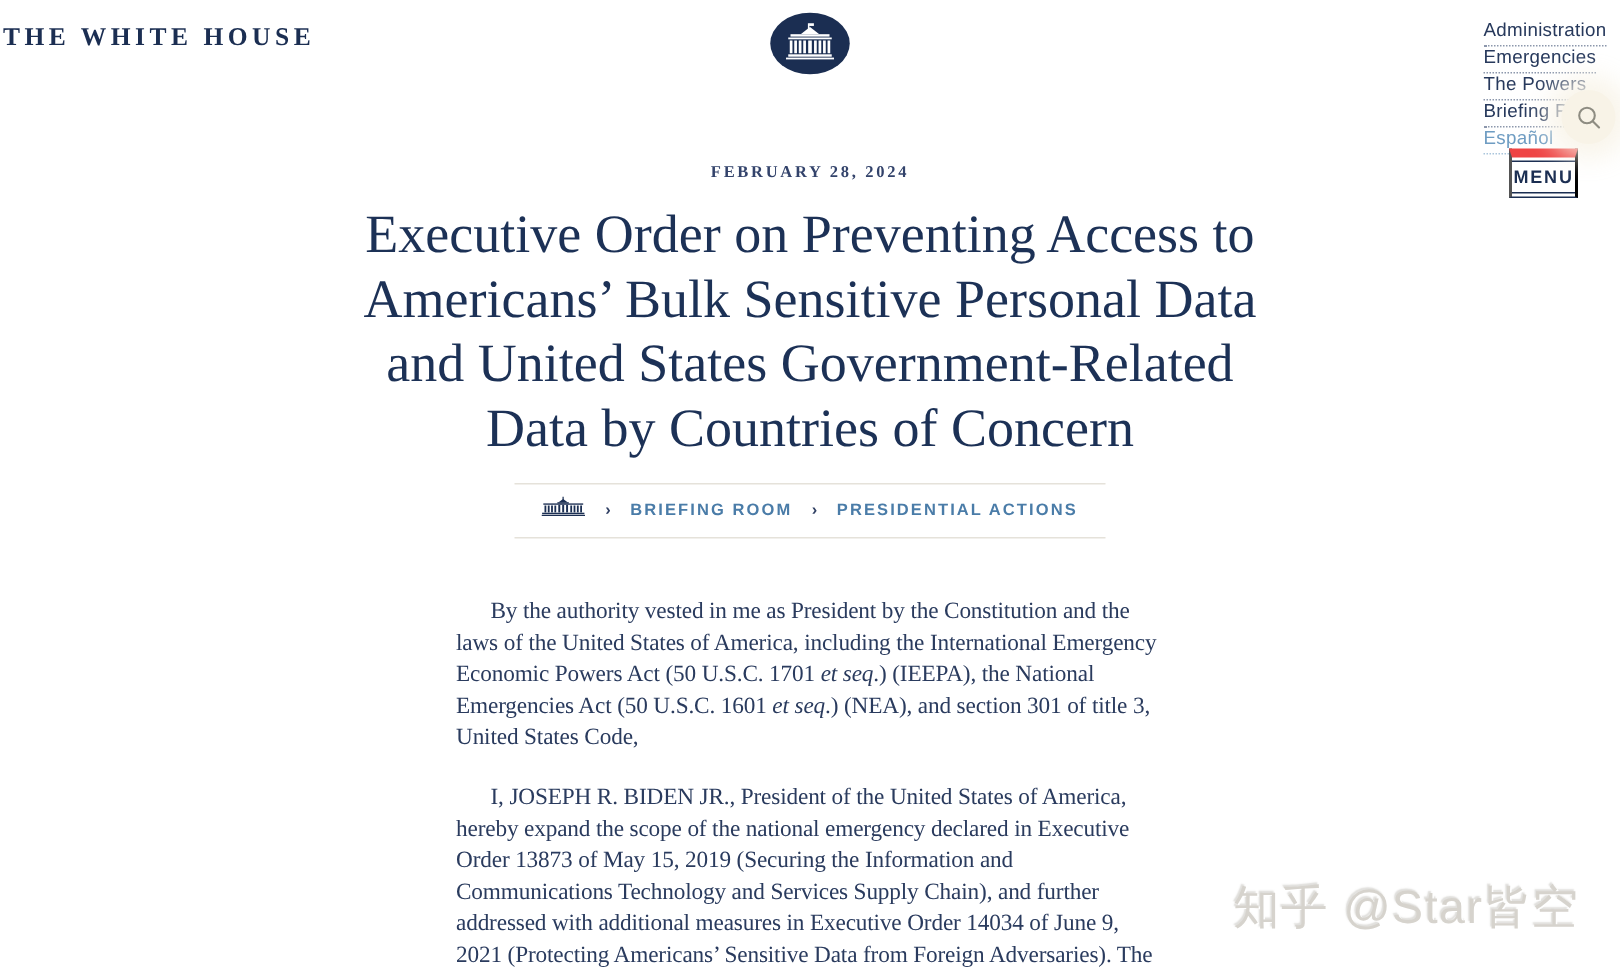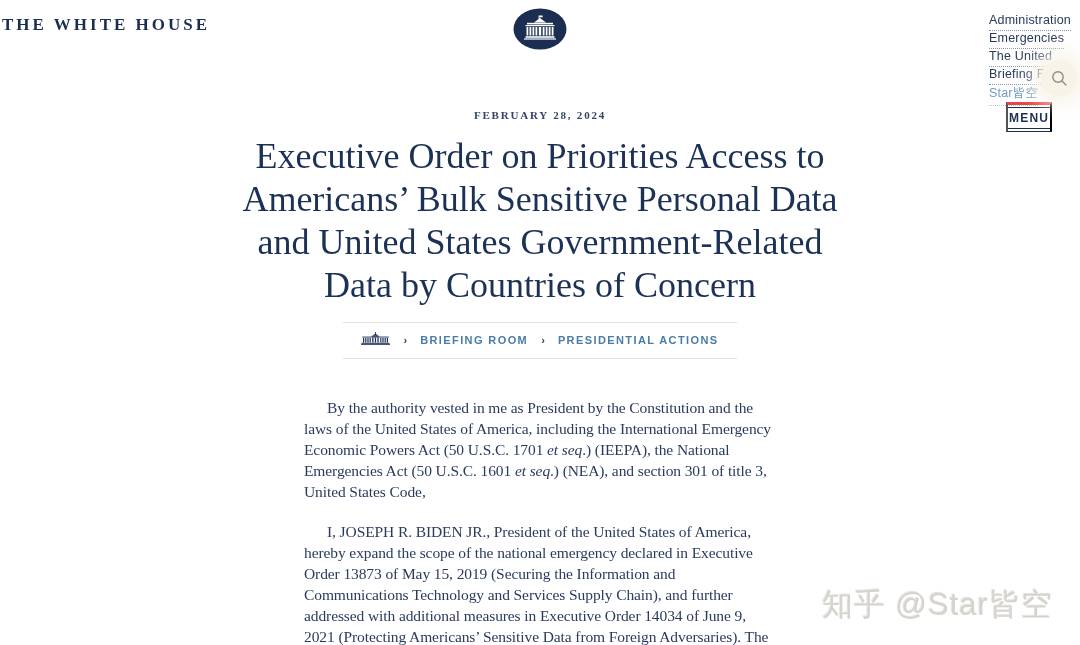--- a/index.html
+++ b/index.html
@@ -23,21 +23,21 @@
   .logo { position:absolute; left:513px; top:8px; width:54px; height:42px; display:block; }
   .main-nav { position:absolute; right:9px; top:13px; display:flex; align-items:flex-start;flex-direction:column; }
   .nav-link {
     font-size:12.5px; color:#27395c; text-decoration:none;
     border-bottom:1px dotted #8c97ac; padding-bottom:3px;
     margin-left:20px; letter-spacing:.2px; white-space:nowrap;
   }
   .nav-link.espanol { color:#6e9cc2; border-bottom-color:#aac5dc; }
   .menu-btn {
     margin-left:37px; margin-top:-4px;
-    border-top:3px solid #ef4444; border-bottom:1px solid #1b2e52;
+    border-top:6px solid #ef4444; border-bottom:1px solid #1b2e52;
     padding:2px 0; cursor:pointer; background:none;
   }
   .menu-btn span {
     display:block; border-top:1px solid #1b2e52; border-bottom:1px solid #1b2e52;
     padding:3px 1px; font-size:12px; font-weight:700; letter-spacing:1.2px;
     color:#1b2e52; font-family:"Liberation Sans", sans-serif;
   }
 
   
   .search-btn {
@@ -114,40 +114,40 @@
           <rect x="38.7" y="19" width="1.8" height="8.5"></rect>
       </g>
       <rect x="12.5" y="28.2" width="29" height="1.6" fill="#fff"></rect>
       <rect x="11" y="30.4" width="32" height="1.2" fill="#fff"></rect>
     </svg>
   </span>
 
   <nav class="main-nav">
     <a class="nav-link" href="#">Administration</a>
     <a class="nav-link" href="#">Emergencies</a>
-    <a class="nav-link" href="#">The United</a>
+    <a class="nav-link" href="#">The Powers</a>
     <a class="nav-link" href="#">Briefing Room</a>
-    <a class="nav-link espanol" href="#">Star皆空</a>
+    <a class="nav-link espanol" href="#">Español</a>
     <button class="menu-btn">
       <span>MENU</span>
     </button>
   </nav>
 </header>
 
 <button class="search-btn">
   <svg width="17" height="17" viewBox="0 0 17 17">
     <circle cx="7" cy="7" r="5.2" fill="none" stroke="#8e8c82" stroke-width="1.4"></circle>
     <line x1="11" y1="11" x2="15" y2="15" stroke="#8e8c82" stroke-width="1.4" stroke-linecap="round"></line>
   </svg>
 </button>
 
 <main class="article">
   <div class="article-date">FEBRUARY 28, 2024</div>
 
-  <h1 class="article-title">Executive Order on Priorities Access to Americans’ Bulk Sensitive Personal Data and United States Government-Related Data by Countries of Concern</h1>
+  <h1 class="article-title">Executive Order on Preventing Access to Americans’ Bulk Sensitive Personal Data and United States Government-Related Data by Countries of Concern</h1>
 
   <div class="breadcrumb-row">
     <nav class="breadcrumb">
       <a class="crumb-home" href="#">
         <svg width="29" height="13" viewBox="0 0 29 13">
           <g fill="#1b2e52">
             <rect x="14" y="0" width="0.8" height="2.6"></rect>
             <polygon points="14.4,1.6 11.4,3.8 17.4,3.8"></polygon>
             <rect x="10.6" y="3.8" width="7.6" height="0.9"></rect>
             <rect x="1.2" y="4.6" width="26.6" height="0.9"></rect>

